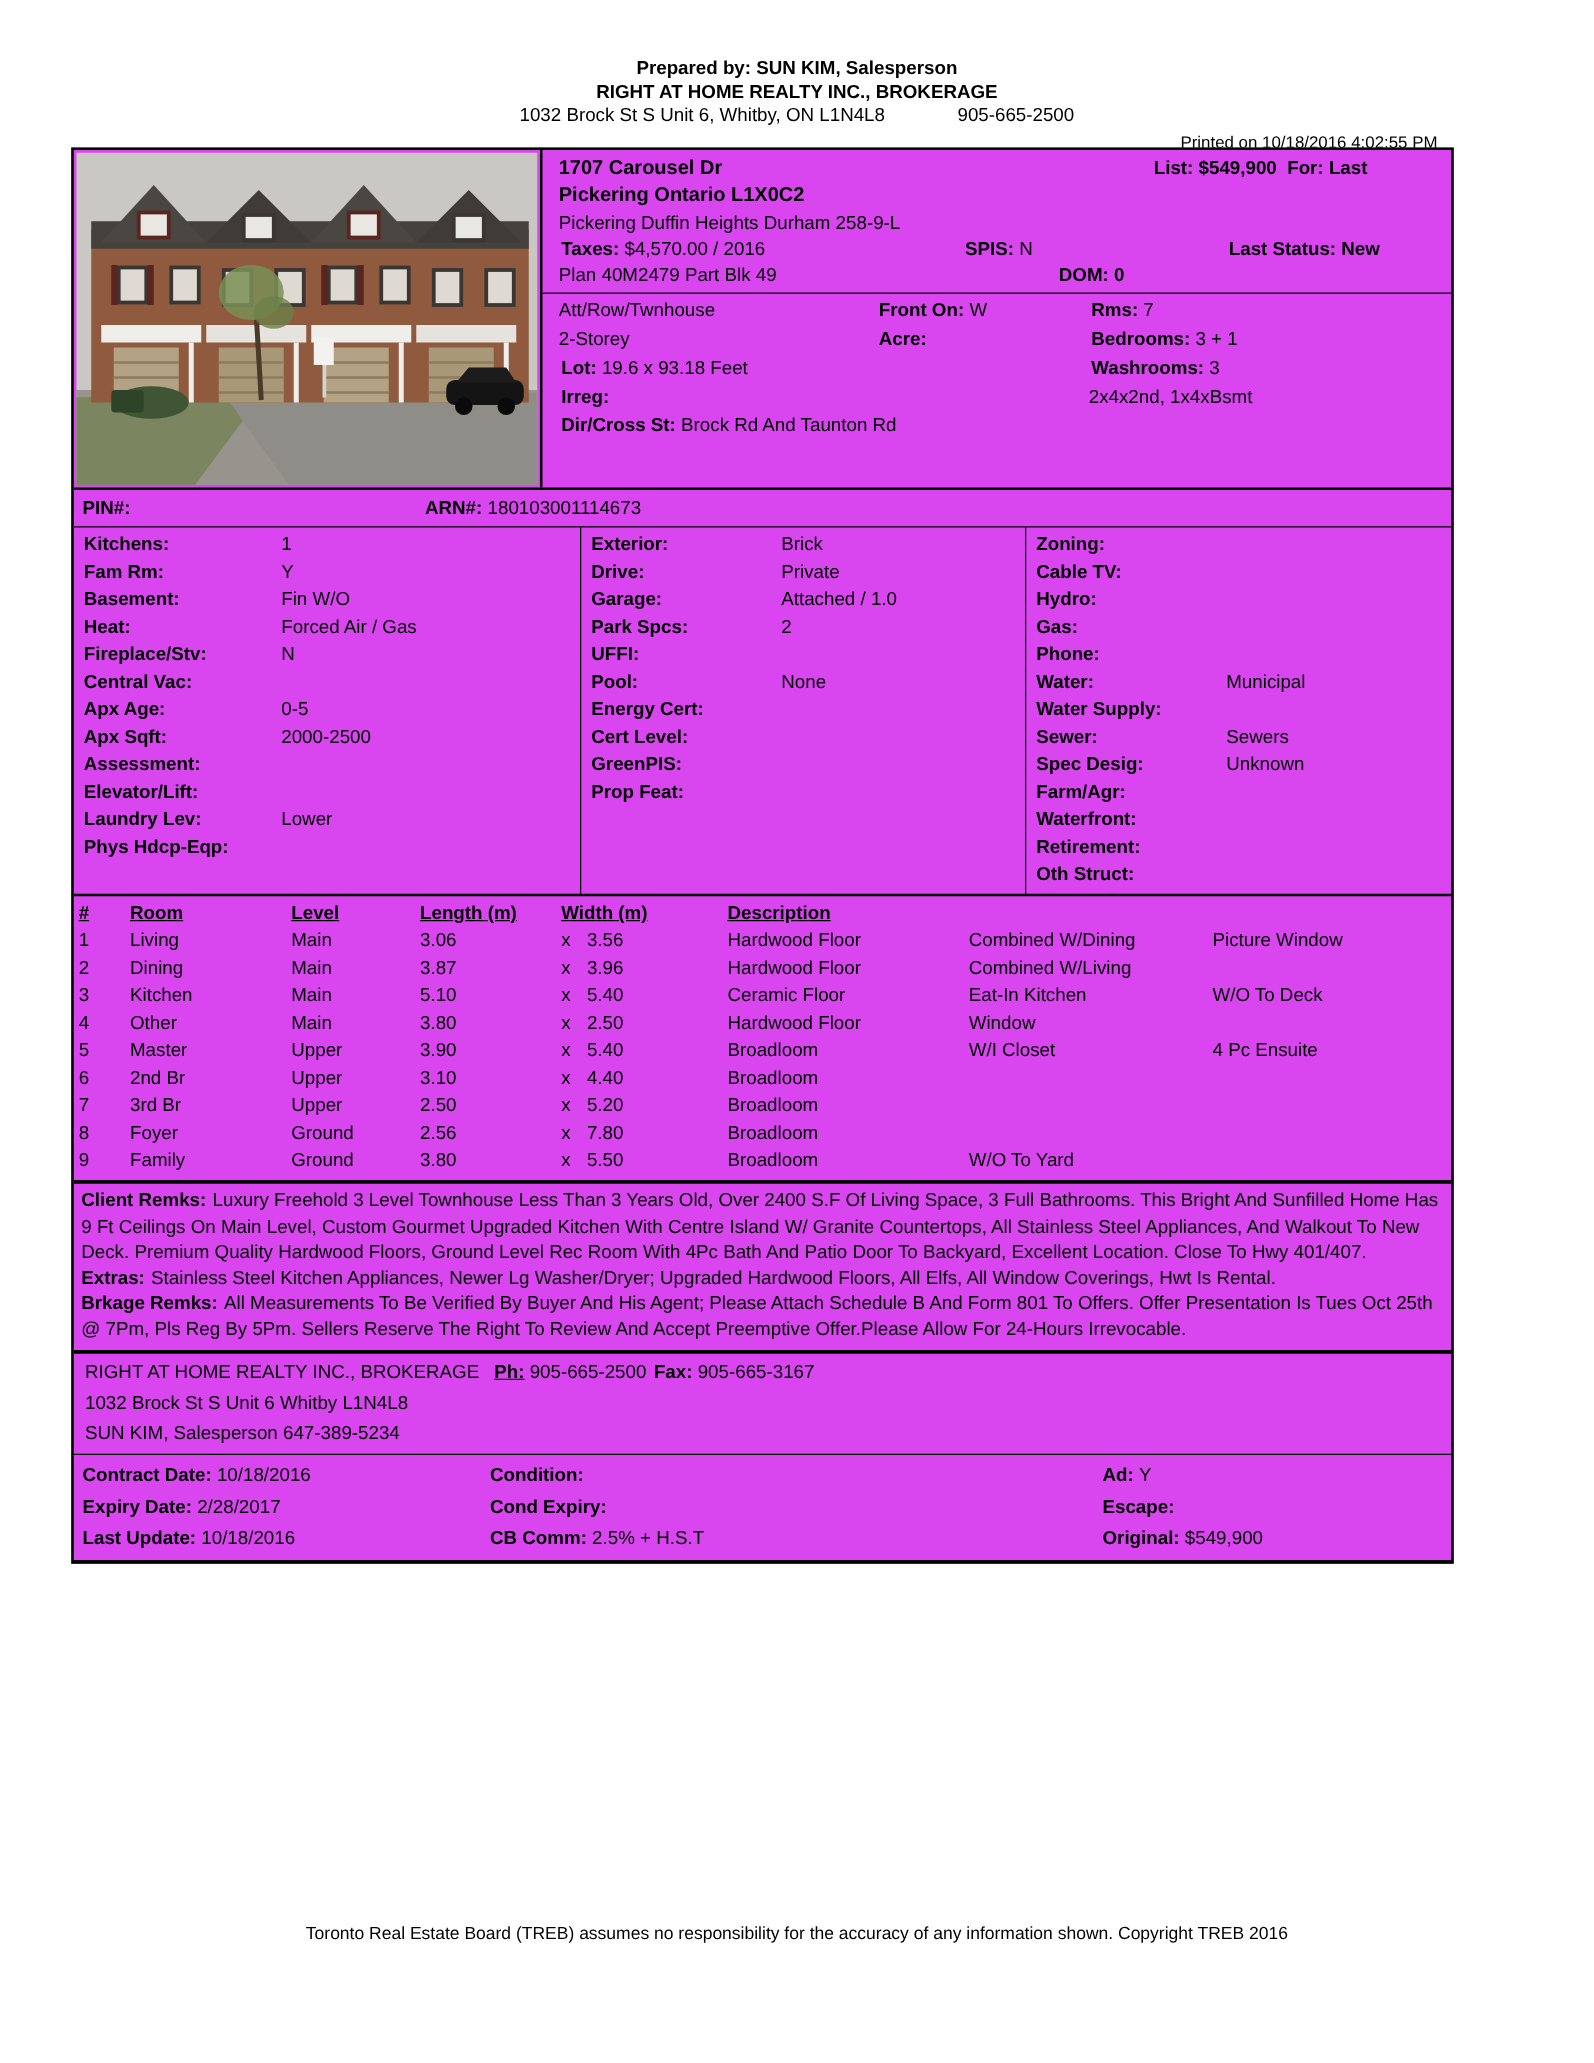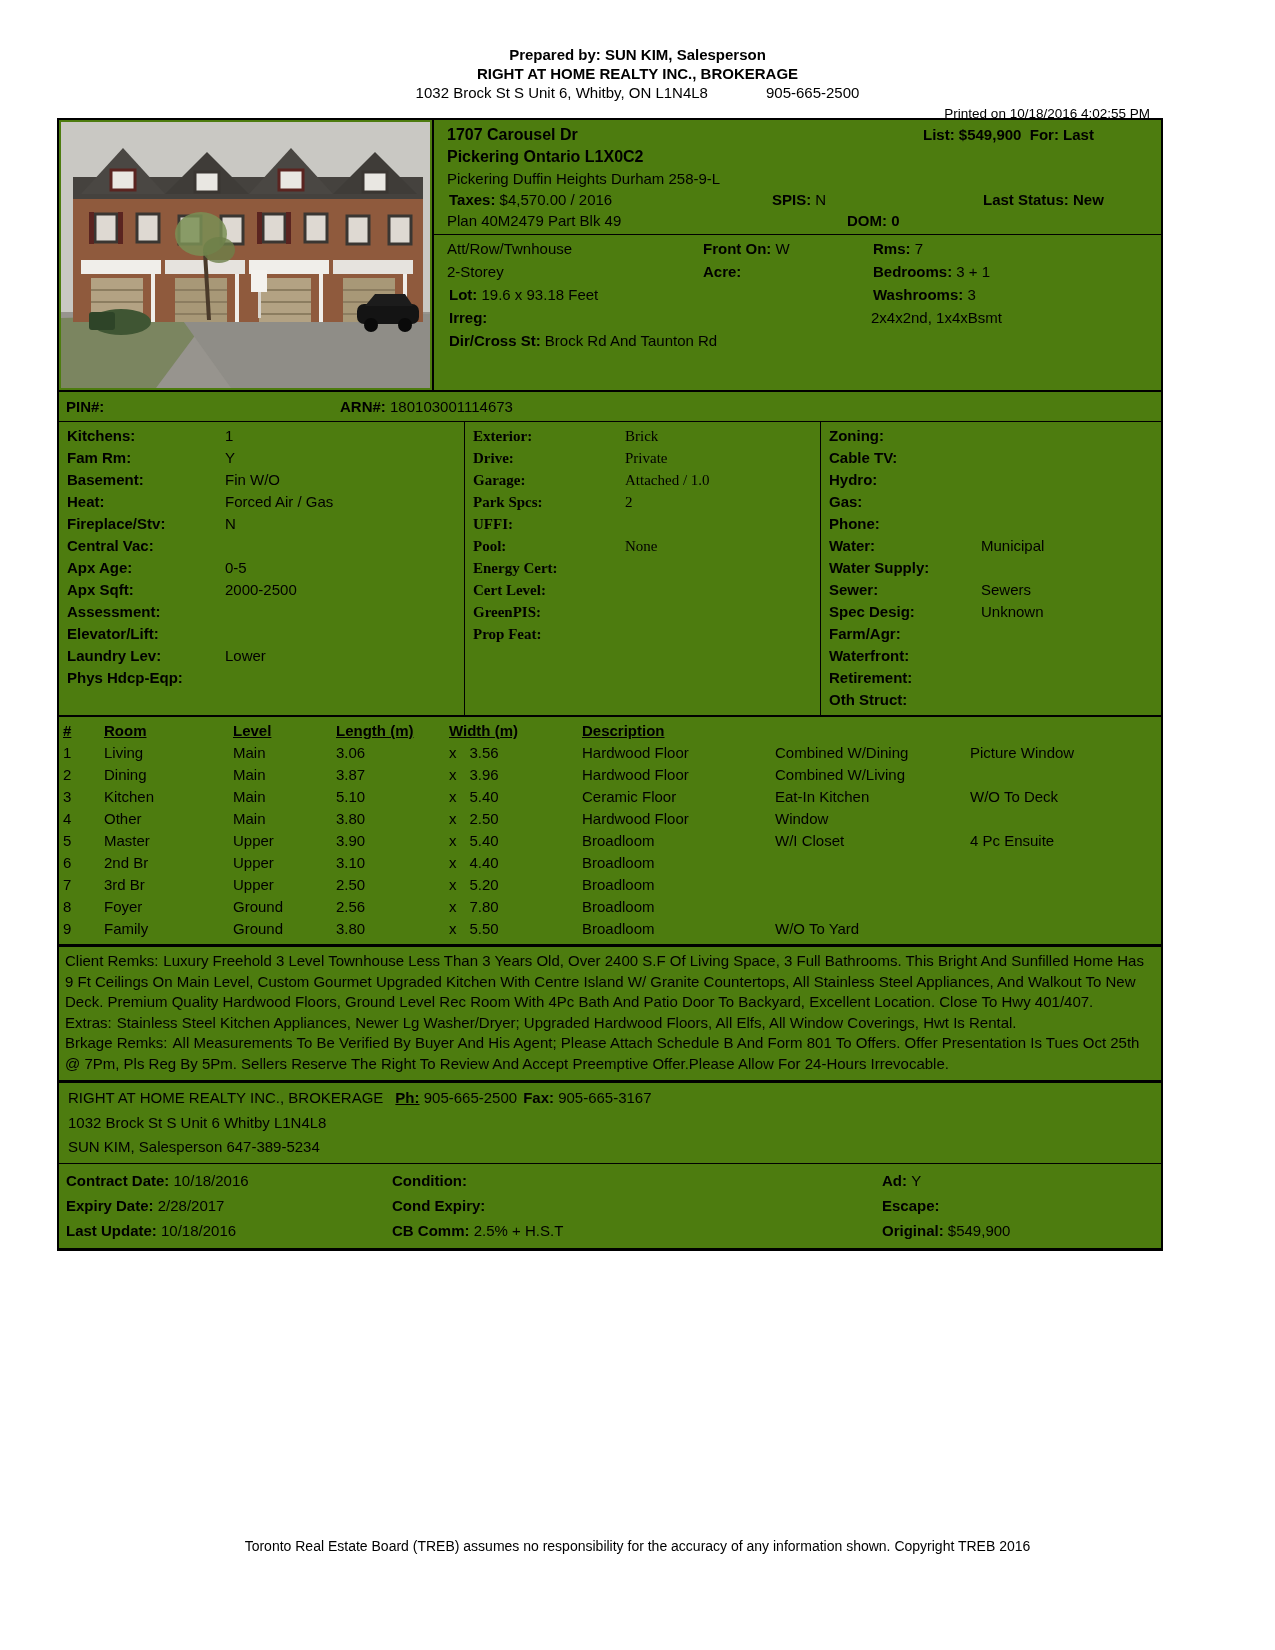--- a/index.html
+++ b/index.html
@@ -15,62 +15,62 @@
 
   
   .doc-header { padding-top:45px; text-align:center; line-height:19px; }
   .doc-header .hl { font-weight:700; font-size:15px; }
   .doc-header .hl3 { font-weight:400; font-size:15px; }
   .doc-header .phone-gap { margin-left:58px; }
   .printed { width:1150px; text-align:right; font-size:13.5px; margin-top:4px; }
 
   
   .main-box { position:absolute; left:57px; top:118px; width:1106px;
-              border:2px solid #000; border-bottom-width:3px; background:#4d7c0f; }
+              border:2px solid #000; border-bottom-width:3px; background:#d946ef; }
 
   
   .top-section { display:flex; border-bottom:2px solid #000; }
   .photo-cell { width:375px; border-right:2px solid #000; padding:2px; }
   .photo-cell svg { display:block; width:369px; height:266px; }
   .info-cell { flex:1; position:relative; padding:4px 0 2px 13px; }
   .irow { position:relative; height:21px; line-height:21px; }
   .irow.tall { height:23px; line-height:23px; }
   .irow.addr { height:22px; line-height:22px; font-size:16px; }
   .at { position:absolute; top:0; white-space:nowrap; }
   .info-divider { border-top:1.5px solid #000; margin:3px 0 2px -13px; }
 
   
   .mls-section { border-bottom:1.5px solid #000; padding:4px 0 3px; }
   .mrow { position:relative; height:22px; line-height:22px; }
 
   
   .details-section { display:flex; border-bottom:2px solid #000; }
   .det-col { padding:3px 0 4px; }
   .det-col.c1 { width:405px; }
-  .det-col.c2 { width:356px; border-left:1.5px solid #000;font-family:Liberation Serif, serif; }
+  .det-col.c2 { width:356px; border-left:1.5px solid #000; }
   .det-col.c3 { flex:1; border-left:1.5px solid #000; }
   .det-row { display:flex; height:22px; line-height:22px; padding-left:8px; }
   .det-label { font-weight:700; }
   .c1 .det-label { width:158px; } .c2 .det-label { width:152px; } .c3 .det-label { width:152px; }
   .det-value { font-weight:400; }
 
   
   .rooms-section { border-bottom:3px solid #000; padding:3px 0 4px; }
   .room-row, .room-head {
     display:grid;
     grid-template-columns:41px 129px 103px 113px 133px 193px 195px auto;
     height:22px; line-height:22px; padding-left:4px; white-space:nowrap;
   }
   .room-head { font-weight:700; }
   .xsep { display:inline-block; margin-right:13px; }
 
   
   .remarks-section { border-bottom:3px solid #000; padding:4px 6px 6px; line-height:20.5px; }
   .remarks-section p { margin:0; }
-  .rlabel { font-weight:400; margin-right:5px; }
+  .rlabel { font-weight:700; margin-right:5px; }
 
   
   .office-section { border-bottom:1.5px solid #000; padding:3px 0 3px 9px; line-height:24.5px; }
   .office-section .mid-gap { margin-left:12px;text-decoration:underline; }
   .office-section .sm-gap { margin-left:6px; }
 
   
   .contract-section { padding:4px 0 5px; }
   .crow { position:relative; height:25px; line-height:25px; }
 

